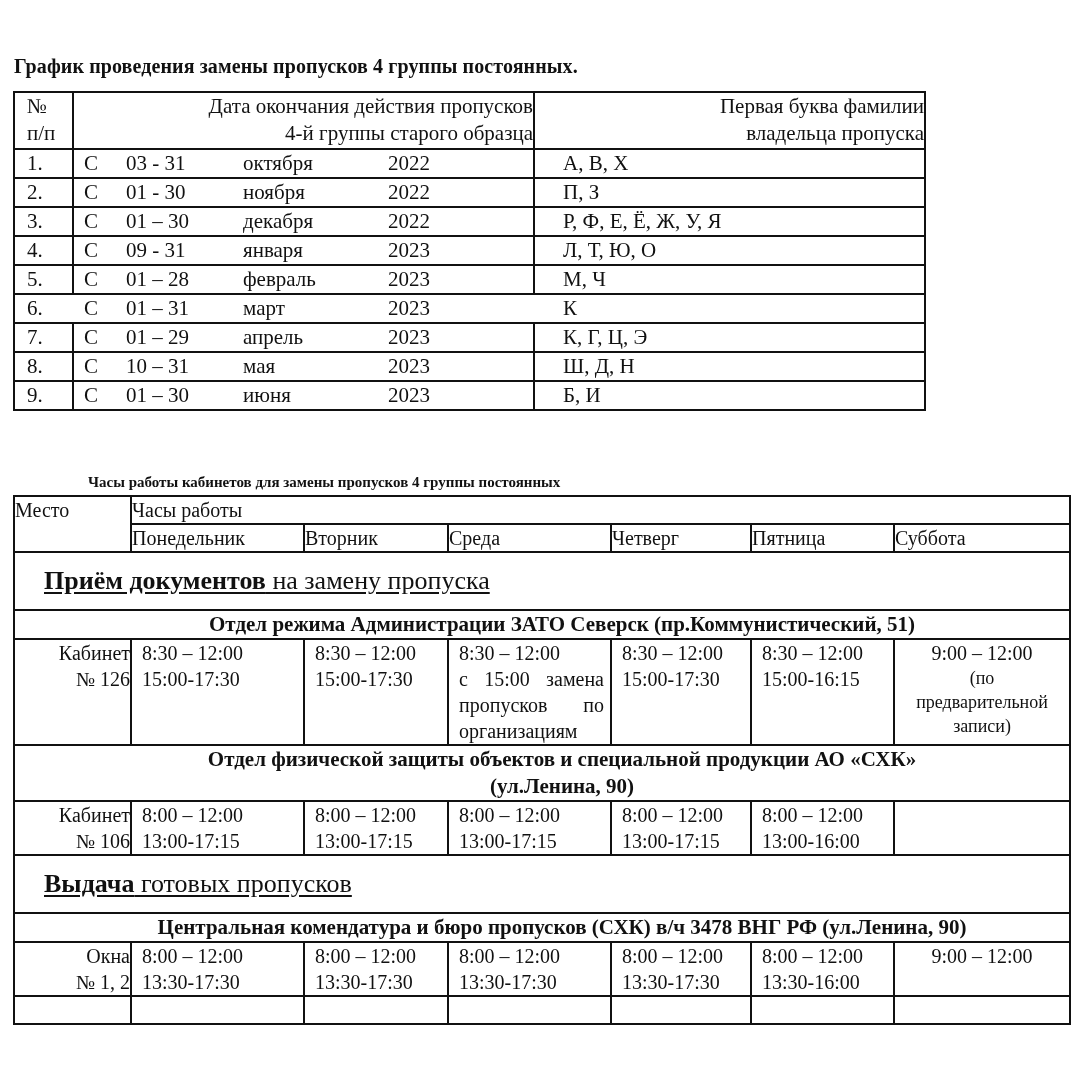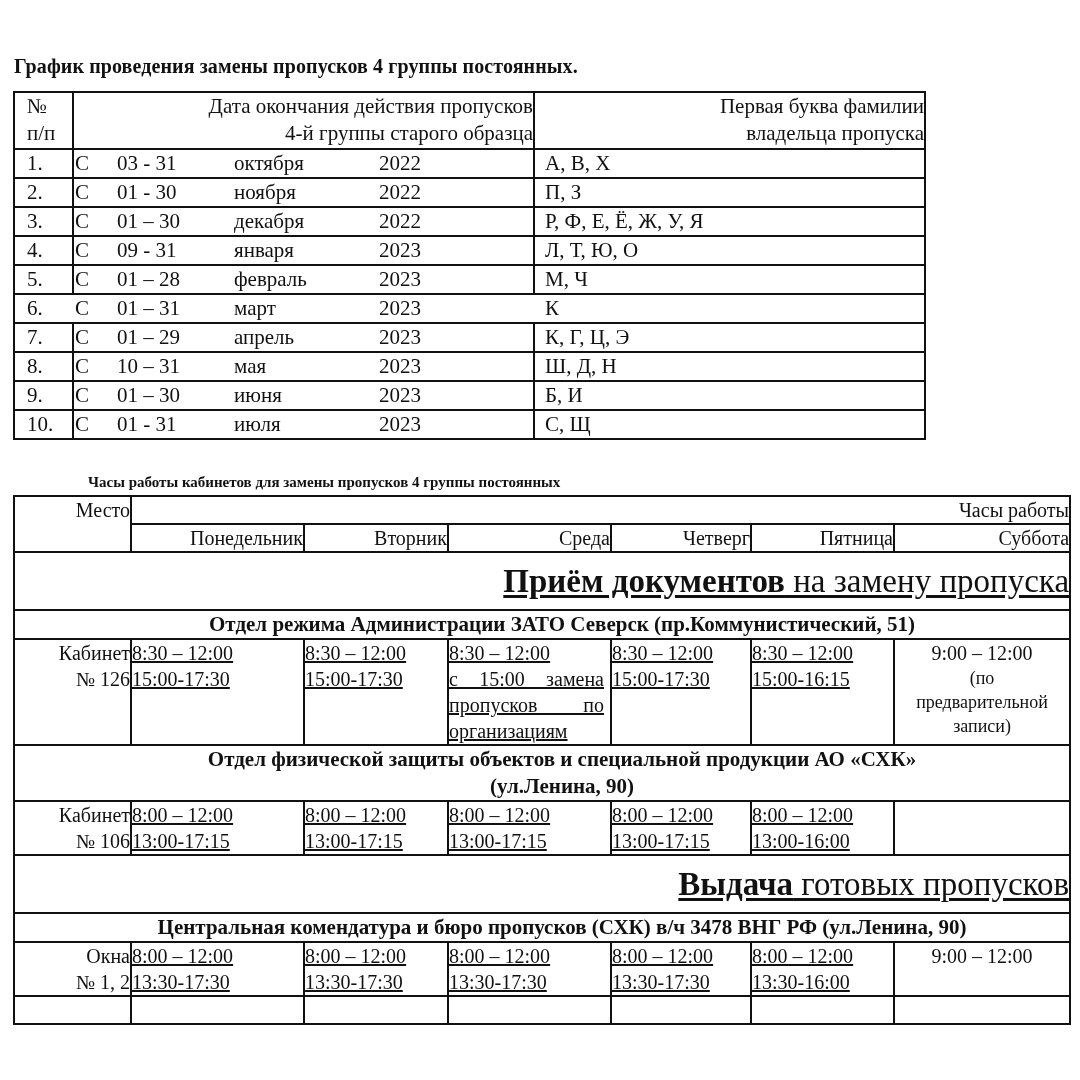--- a/index.html
+++ b/index.html
@@ -13,43 +13,43 @@
   }
   table { border-collapse: collapse; position: absolute; table-layout: fixed; }
   td { border: 2px solid #111; padding: 0; vertical-align: top; }
 
   
   #t1 { left: 13px; top: 91px; width: 911px; font-size: 21px; }
   #t1 td { height: 27px; line-height: 27px; }
   #t1 .hdr td { height: 55px; line-height: 27px; text-align: right; }
   #t1 .hdr td.num { text-align: left; padding-left: 12px; }
   #t1 td.num { padding-left: 12px; }
-  #t1 td.date { padding-left: 1px; white-space: nowrap; }
-  #t1 td.letters { padding-left: 10px; }
+  #t1 td.date { padding-left: 10px; white-space: nowrap; }
+  #t1 td.letters { padding-left: 28px; }
   #t1 .date span { display: inline-block; }
   #t1 .date .c { width: 42px; }
   #t1 .date .range { width: 117px; }
   #t1 .date .month { width: 145px; }
   #t1 tr.nodiv td.num { border-right-color: transparent; }
   #t1 tr.nodiv td.date { border-left-color: transparent; border-right-color: transparent; }
   #t1 tr.nodiv td.letters { border-left-color: transparent; }
 
   .title2 {
     position: absolute; left: 88px; top: 474px;
     font-size: 15px; font-weight: bold;
   }
 
   
   #t2 { left: 13px; top: 495px; width: 1056px; font-size: 20px; }
   #t2 td { line-height: 26px; }
   #t2 td.place { text-align: right; }
-  #t2 td.hours { white-space: nowrap; text-decoration: underline; }
+  #t2 td.hours { padding-left: 10px; white-space: nowrap; }
   #t2 td.center { text-align: center; }
-  #t2 .hrow td { height: 26px; text-align: right; }
-  #t2 .section td { height: 56px; line-height: 56px; text-align: right; font-size: 33px; }
+  #t2 .hrow td { height: 26px; text-align: left; }
+  #t2 .section td { height: 56px; line-height: 56px; text-align: left; font-size: 26px; padding-left: 29px; }
   #t2 .section u { text-decoration: underline; text-underline-offset: 3px; }
   #t2 .org td { text-align: center; font-weight: bold; font-size: 21px; line-height: 27px; padding-left: 40px; }
   #t2 .justify { text-align: justify; text-align-last: left; white-space: normal !important; padding-right: 6px; }
   #t2 .small { font-size: 18px; line-height: 24px; text-align: center; }
   #t2 .empty td { height: 26px; }
 </style>
 </head>
 <body>
 
 <div class="title1">График проведения замены пропусков 4 группы постоянных.</div>
@@ -112,25 +112,20 @@
   </tr>
   <tr>
     <td class="num">8.</td>
     <td class="date"><span class="c">С</span><span class="range">10 – 31</span><span class="month">мая</span><span>2023</span></td>
     <td class="letters">Ш, Д, Н</td>
   </tr>
   <tr>
     <td class="num">9.</td>
     <td class="date"><span class="c">С</span><span class="range">01 – 30</span><span class="month">июня</span><span>2023</span></td>
     <td class="letters">Б, И</td>
-  </tr>
-  <tr>
-    <td class="num">10.</td>
-    <td class="date"><span class="c">С</span><span class="range">01 - 31</span><span class="month">июля</span><span>2023</span></td>
-    <td class="letters">С, Щ</td>
   </tr>
 </tbody>
   </table>
 
 <div class="title2">Часы работы кабинетов для замены пропусков 4 группы постоянных</div>
 
 <table id="t2">
   <colgroup>
     <col style="width:117px">
       <col style="width:173px">

